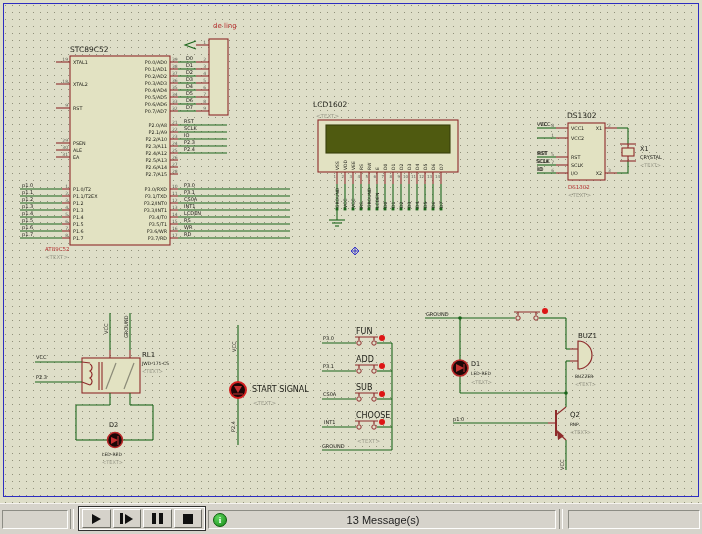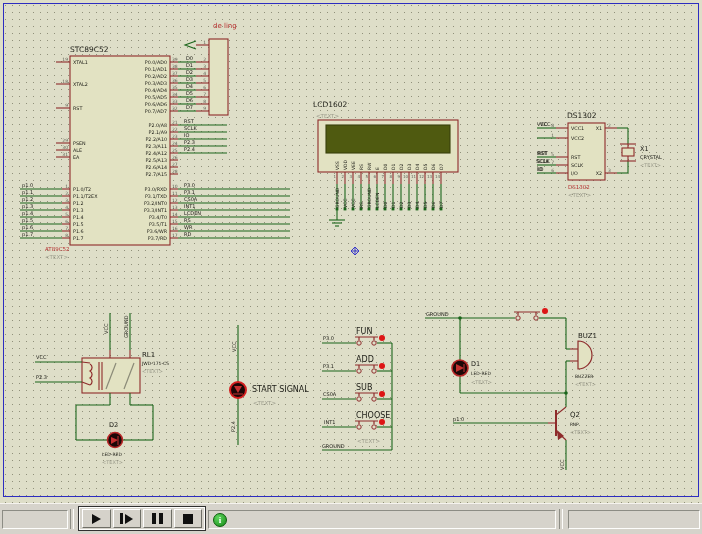--- a/index.html
+++ b/index.html
@@ -535,17 +535,18 @@
             <span class="bar"></span>
             <span class="bar"></span>
           </span>
         </div>
         <div class="sim-btn">
           <span class="ic-stop"></span>
         </div>
       </div>
     <div class="panel" id="msg-panel">
       <span id="info-icon">i</span>
+      <span id="msg-text">13 Message(s)</span>
     </div>
     <div class="sep" style="left:559px;"></div>
     <div class="panel" style="left:568px;width:130px;"></div>
   </div>
 </div>
 
 </body></html>

